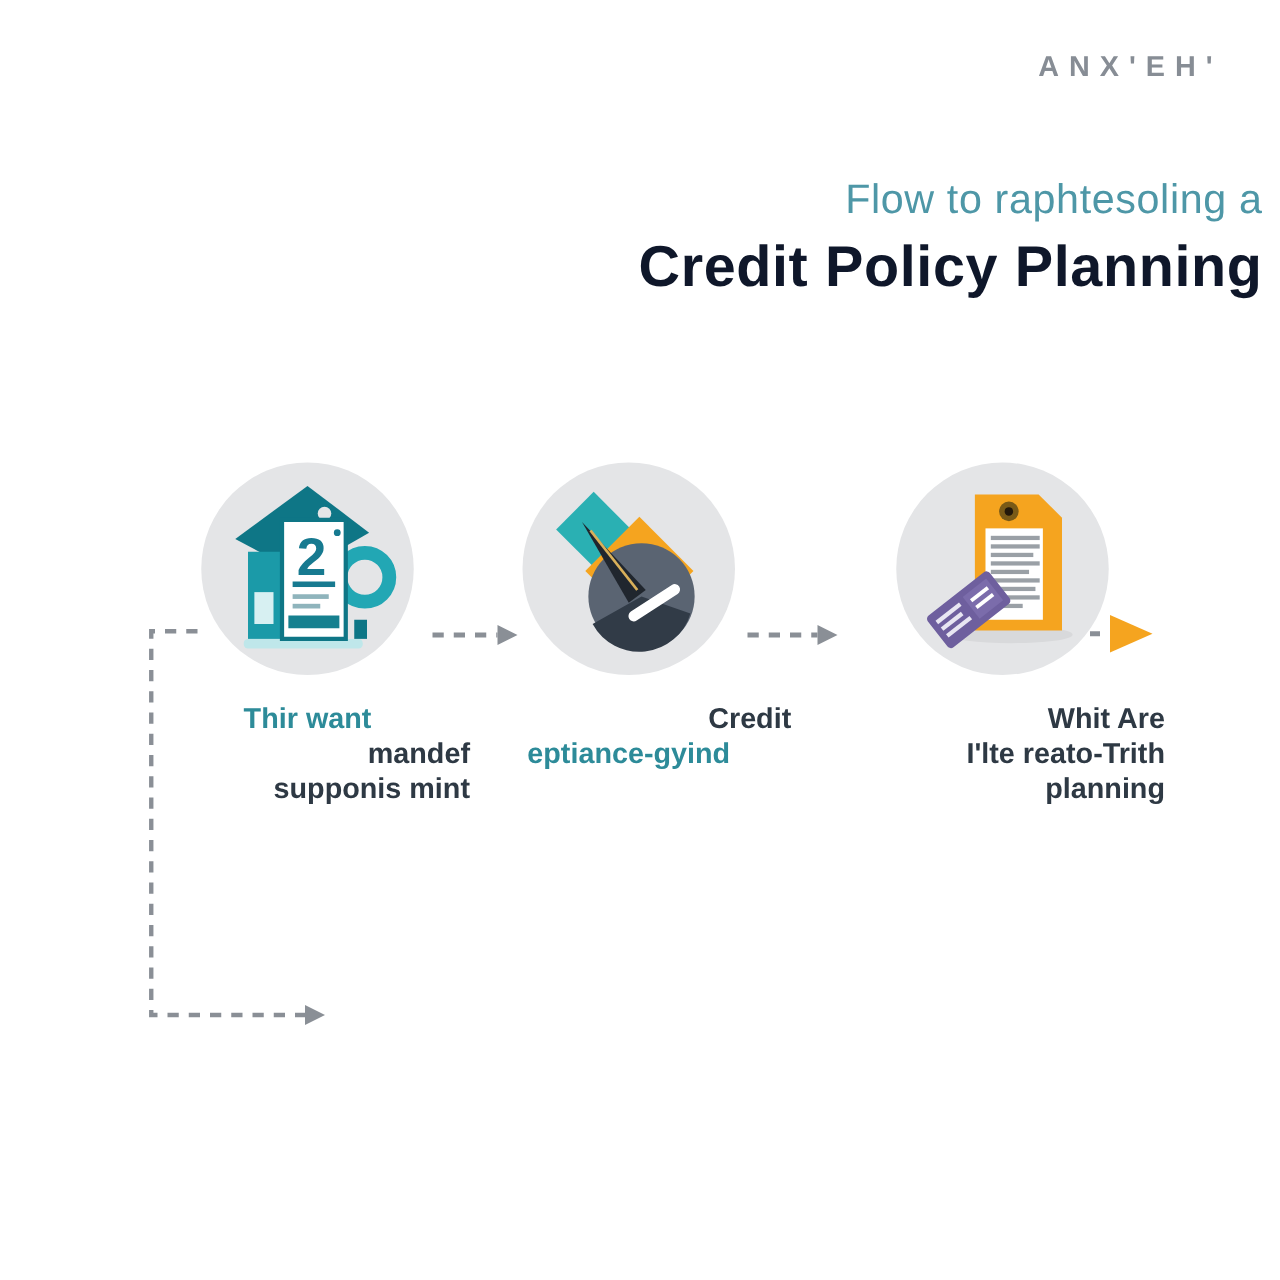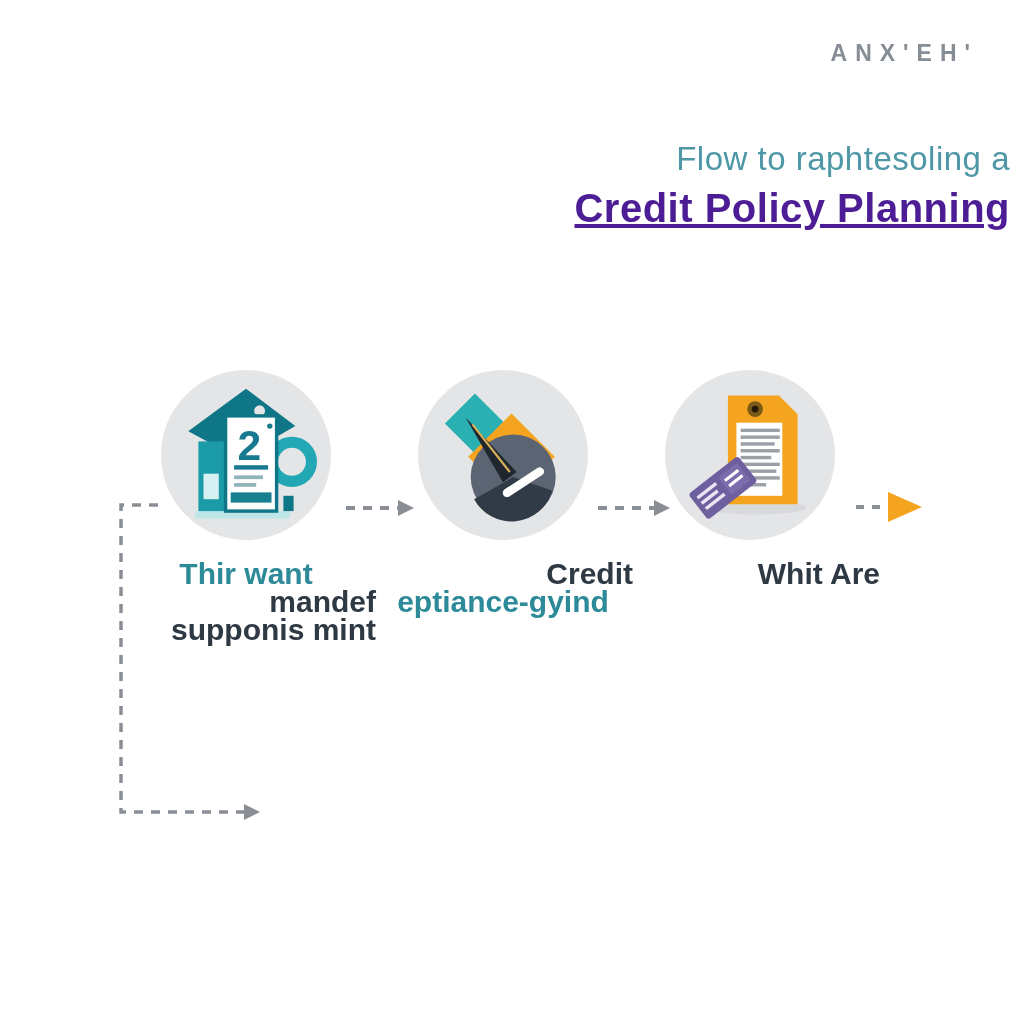--- a/index.html
+++ b/index.html
@@ -21,46 +21,46 @@
   .title-block {
     position: absolute; top: 140px; left: 0; width: 1010px;
     text-align: right;
   }
   .title-sub {
     font-size: 33px; font-weight: 400;
     color: #4e97a7; letter-spacing: 0.5px;
   }
   .title-main {
     margin-top: 8px;
-    font-size: 40px; font-weight: 800;
-    color: #4c1d95; letter-spacing: 0.5px; text-decoration: underline;
+    font-size: 46px; font-weight: 800;
+    color: #0f172a; letter-spacing: 0.5px;
   }
 
   .connector-layer {
     position: absolute; top: 0; left: 0;
     width: 1024px; height: 1024px;
     pointer-events: none;
   }
 
   .step { position: absolute; top: 370px; width: 260px; text-align: center; }
   .step-1 { left: 116px; }
   .step-2 { left: 373px; }
-  .step-3 { left: 620px; }
+  .step-3 { left: 672px; }
 
   .circle {
     width: 170px; height: 170px; margin: 0 auto;
     border-radius: 50%;
     background: #e4e5e7;
     display: flex; align-items: center; justify-content: center;
   }
   .circle svg { width: 170px; height: 170px; display: block; }
 
   .caption {
     margin-top: 20px;
-    font-size: 30px; font-weight: 600; line-height: 28px;
+    font-size: 23px; font-weight: 600; line-height: 28px;
     color: #2e3944;
   }
   .caption .teal { color: #2d8b99; }
   .caption .dark { color: #2e3944; text-align: right; }
 </style>
 </head>
 <body>
 
 <div class="canvas">
 
@@ -161,16 +161,18 @@
           <rect x="19" y="68" width="12" height="2" fill="#e8e6f2"></rect>
           <rect x="19" y="72" width="14" height="2" fill="#e8e6f2"></rect>
           <rect x="36" y="63" width="14" height="13" fill="#7b6cab"></rect>
           <rect x="38" y="66" width="10" height="1.8" fill="#ffffff"></rect>
           <rect x="38" y="70" width="10" height="1.8" fill="#ffffff"></rect>
         </g>
       </svg>
     </div>
     <div class="caption">
       <div class="dark">Whit Are</div>
+      <div class="dark">I'lte reato-Trith</div>
+      <div class="dark">planning</div>
     </div>
   </div>
 
 </div>
 
 </body></html>

